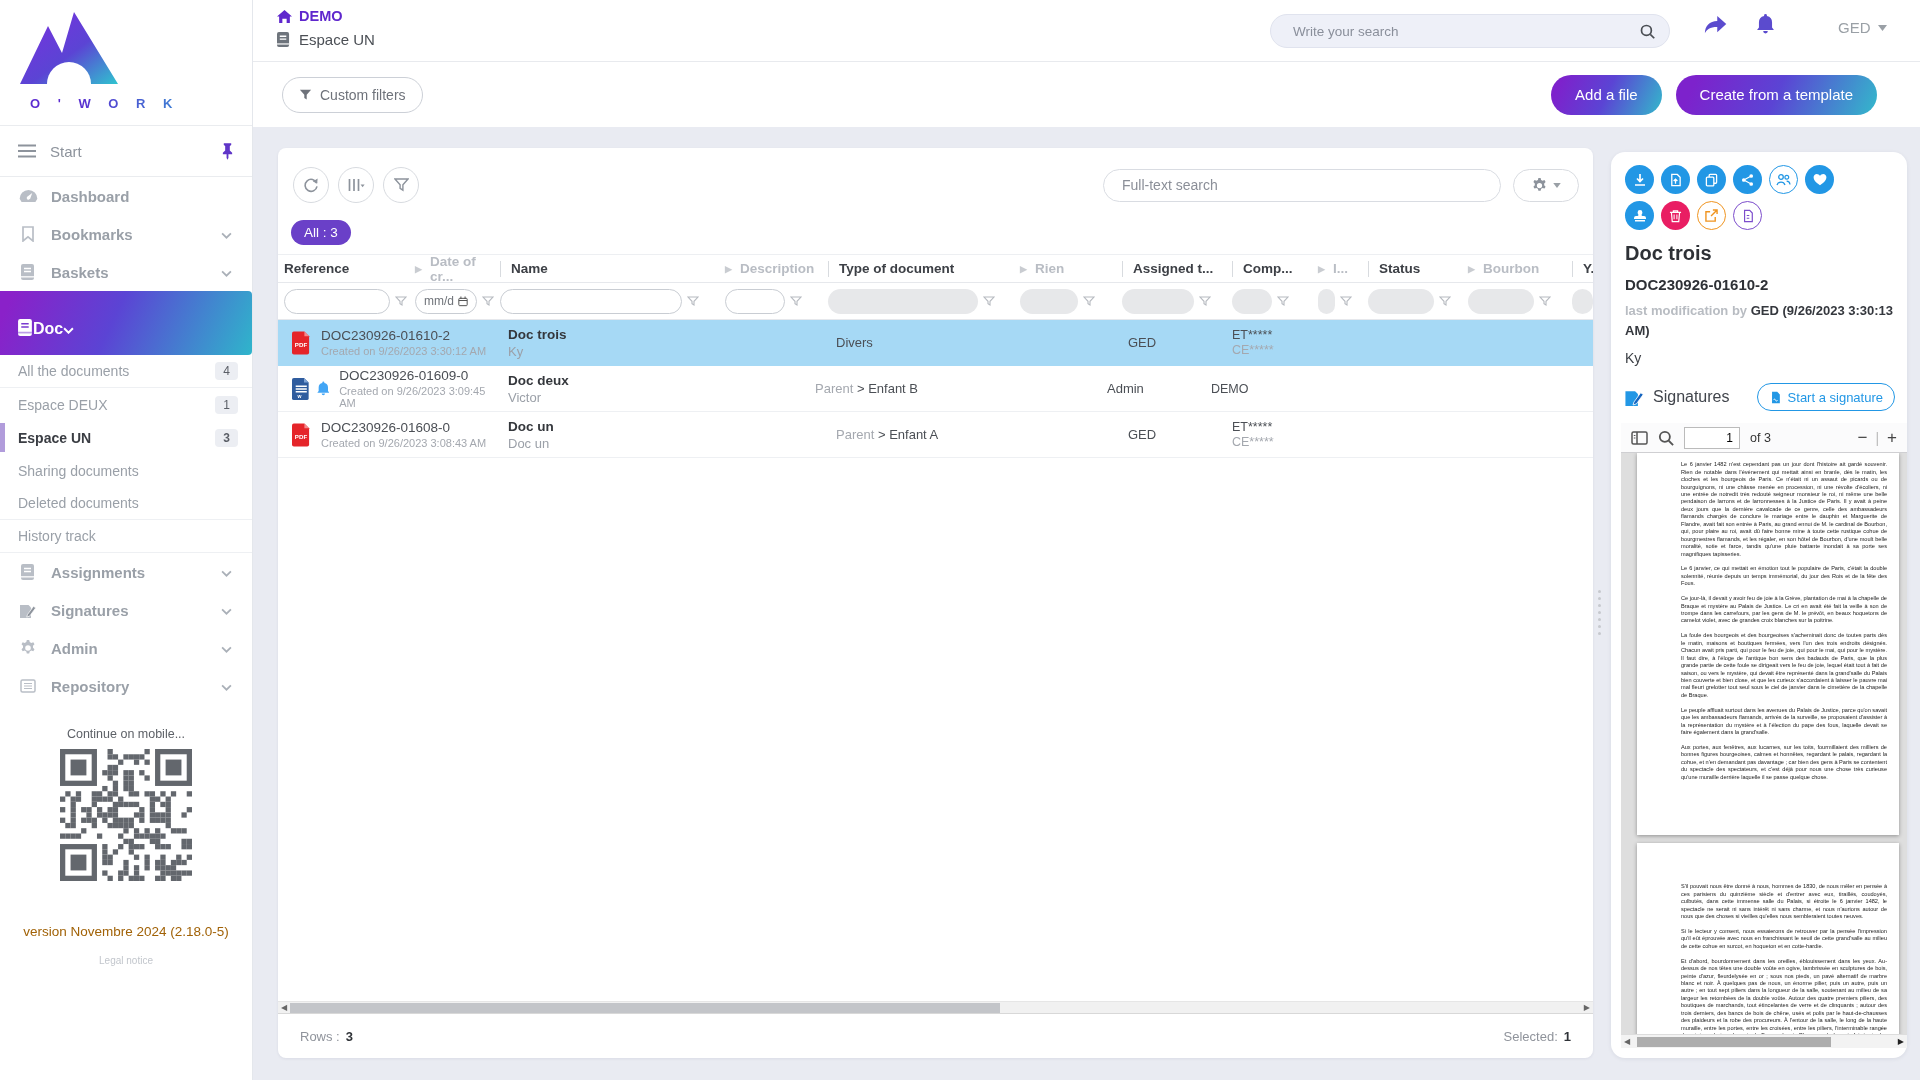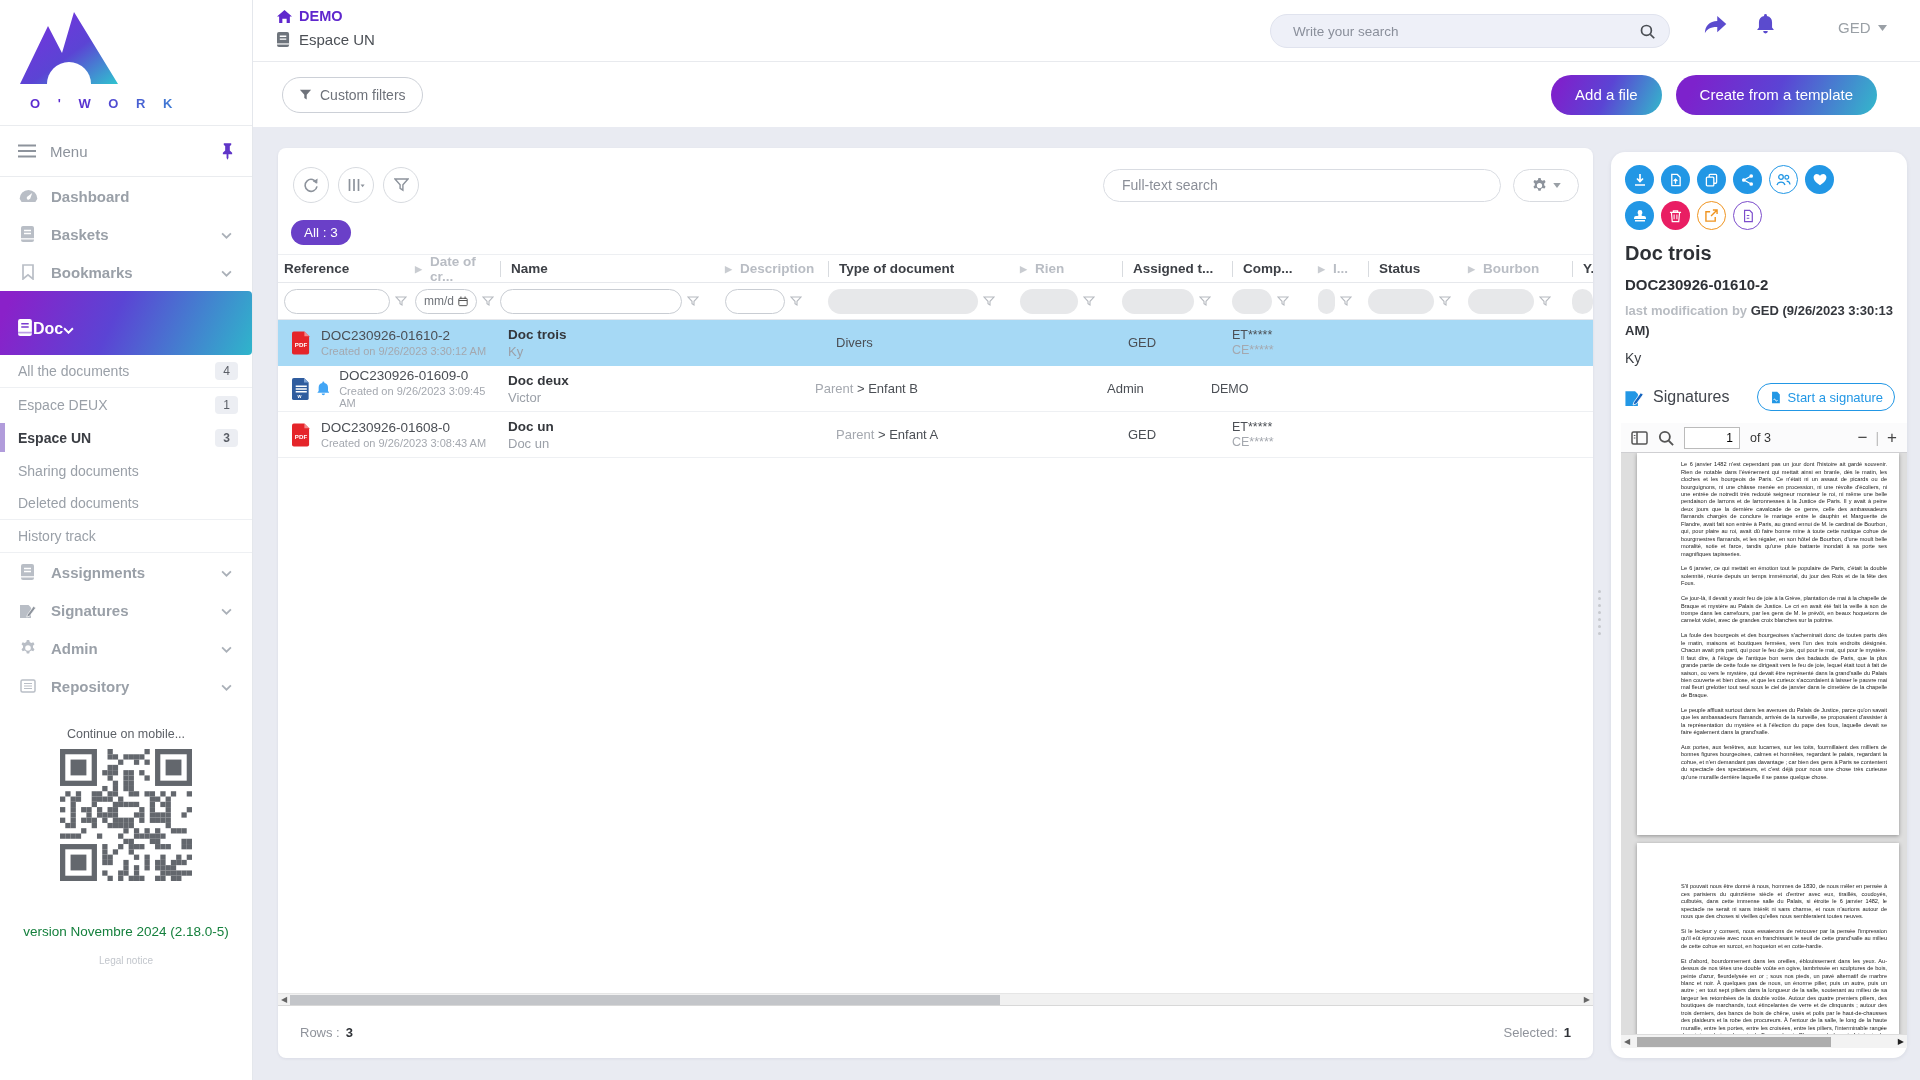--- a/index.html
+++ b/index.html
@@ -21,21 +21,21 @@
   .doc-active{height:64px;display:flex;align-items:center;padding:12px 20px 0 18px;
     background:linear-gradient(115deg,#8a21c9 5%,#5b44d4 45%,#2fb5cb 100%);border-radius:0 4px 4px 0;font-weight:bold;}
   .doc-active .ni-lbl{color:#fff;}
   .child{position:relative;height:33px;display:flex;align-items:center;padding:0 14px 0 18px;font-size:14px;color:#9aa0a8;}
   .child .badge{margin-left:auto;background:#eceef3;color:#5a5e66;font-size:12px;border-radius:4px;padding:2px 8px;line-height:14px;}
   .child.active{color:#3a3d43;font-weight:bold;}
   .child.active::before{content:"";position:absolute;left:0;top:2px;bottom:2px;width:5px;background:#b19cdb;}
   .child.brd{border-bottom:1px solid #eef0f3;}
   .mobile-lbl{margin-top:22px;text-align:center;font-size:12.5px;color:#5d6167;}
   .qr{display:block;margin:8px auto 0;width:132px;height:132px;}
-  .version{position:absolute;top:924px;left:0;width:100%;text-align:center;font-size:13.5px;color:#15803d;}
+  .version{position:absolute;top:924px;left:0;width:100%;text-align:center;font-size:13.5px;color:#a16207;}
   .legal{position:absolute;top:955px;left:0;width:100%;text-align:center;font-size:10px;color:#c2c6cc;}
 
   
   .topbar{position:absolute;left:253px;top:0;width:1667px;height:62px;background:#fff;border-bottom:1px solid #e8eaee;}
   .crumb{position:absolute;left:24px;top:8px;}
   .crumb-r1{display:flex;align-items:center;gap:7px;}
   .crumb-r1 .site{font-size:14.5px;font-weight:bold;color:#5f27cd;}
   .crumb-r2{display:flex;align-items:center;gap:9px;margin-top:7px;}
   .crumb-r2 .space{font-size:15px;color:#4b4f55;}
   .gsearch{position:absolute;left:1017px;top:14px;width:400px;height:34px;background:#eef0f8;border:1px solid #e0e3ee;border-radius:17px;display:flex;align-items:center;padding:0 14px 0 20px;}
@@ -86,21 +86,21 @@
   .nm-main{font-weight:bold;color:#34373c;font-size:13.5px;}
   .nm-sub{color:#9ba0a8;margin-top:2px;}
   .ty-muted{color:#a4a8af;}
   .ty-main{color:#4b4f55;text-align:right;}
   .cp1{color:#4b4f55;}
   .cp2{color:#a4a8af;margin-top:1px;}
   .tc-space{flex:1;}
   .tc-scroll{height:13px;background:#f1f1f1;border-top:1px solid #e6e6e6;border-bottom:1px solid #d8d8d8;position:relative;}
   .tc-scroll .thumb{position:absolute;left:12px;top:1px;height:10px;width:54%;background:#c3c5c9;}
   .sc-arr{position:absolute;top:0;font-size:8px;color:#666;line-height:12px;}
-  .tc-footer{height:52px;display:flex;align-items:center;padding:0 22px;font-size:13px;color:#8f939b;}
+  .tc-footer{height:44px;display:flex;align-items:center;padding:0 22px;font-size:13px;color:#8f939b;}
   .tc-footer b{color:#2f3237;margin-left:6px;}
   .foot-right{margin-left:auto;}
 
   
   .dcard{position:absolute;left:1611px;top:152px;width:296px;height:906px;background:#fff;border-radius:14px;box-shadow:0 1px 4px rgba(25,35,65,.08);padding:13px 12px 10px 14px;display:flex;flex-direction:column;overflow:hidden;}
   .ic-rows{display:flex;flex-wrap:wrap;gap:7px;width:225px;}
   .cbtn{width:29px;height:29px;border-radius:50%;display:flex;align-items:center;justify-content:center;flex:none;}
   .cbtn.blue{background:#2297e5;}
   .cbtn.blue-o{background:#fff;border:1.5px solid #2297e5;}
   .cbtn.pink{background:#e91e63;}
@@ -149,56 +149,56 @@
         <path d="M6 74 L34 16 L48 43 L60 2 L104 74 Z" fill="url(#lg1)"></path>
         <path d="M33 74 a 22 22 0 0 1 44 0 Z" fill="#ffffff"></path>
       </svg>
       <div class="wordmark">O ' W O R K</div>
     </div>
 
     <div class="menu-row">
       <svg width="18" height="14" viewBox="0 0 18 14">
           <path d="M0 1.5h18M0 7h18M0 12.5h18" stroke="#8d939c" stroke-width="2"></path>
         </svg>
-      <span class="lbl">Menu</span>
+      <span class="lbl">Start</span>
       <svg class="pin" width="13" height="17" viewBox="0 0 14 18">
           <path fill="#5f35c8" d="M3 0h8v2l-1.5 1.2v4.6L12 10.4V12H8v4l-1 2-1-2v-4H2v-1.6l2.5-2.6V3.2L3 2z"></path>
         </svg>
     </div>
 
     <div class="nav-item">
       <span class="ni-ic">
         <svg width="19" height="14" viewBox="0 0 20 15">
             <path fill="#b9bec6" d="M10 1a9.5 9.5 0 0 0-9.5 9.5L2.6 14h14.8l2.1-3.5A9.5 9.5 0 0 0 10 1zm1.2 9.8a1.8 1.8 0 1 1-2.6-2.5L14 4.4l-2.2 6a1.8 1.8 0 0 1-.6.4z"></path>
           </svg>
       </span>
       <span class="ni-lbl">Dashboard</span>
+    </div>
+
+    <div class="nav-item">
+      <span class="ni-ic">
+        <svg width="12" height="16" viewBox="0 0 12 16">
+            <path d="M1 1h10v14l-5-4.2L1 15z" fill="none" stroke="#b9bec6" stroke-width="1.7"></path>
+          </svg>
+      </span>
+      <span class="ni-lbl">Bookmarks</span>
+      <span class="chev"><svg width="11" height="7" viewBox="0 0 10 6">
+            <path d="M1 1l4 4 4-4" stroke="#aab0b8" stroke-width="1.6" fill="none"></path>
+          </svg></span>
     </div>
 
     <div class="nav-item">
       <span class="ni-ic">
         <svg width="14" height="16" viewBox="0 0 14 16">
             <rect x="0" y="0" width="13" height="16" rx="2" fill="#b9bec6"></rect>
             <path d="M3 4.5h7M3 7.5h7" stroke="#fff" stroke-width="1.4"></path>
             <rect x="0" y="12" width="13" height="1.6" fill="#fff" opacity=".8"></rect>
           </svg>
       </span>
       <span class="ni-lbl">Baskets</span>
-      <span class="chev"><svg width="11" height="7" viewBox="0 0 10 6">
-            <path d="M1 1l4 4 4-4" stroke="#aab0b8" stroke-width="1.6" fill="none"></path>
-          </svg></span>
-    </div>
-
-    <div class="nav-item">
-      <span class="ni-ic">
-        <svg width="12" height="16" viewBox="0 0 12 16">
-            <path d="M1 1h10v14l-5-4.2L1 15z" fill="none" stroke="#b9bec6" stroke-width="1.7"></path>
-          </svg>
-      </span>
-      <span class="ni-lbl">Bookmarks</span>
       <span class="chev"><svg width="11" height="7" viewBox="0 0 10 6">
             <path d="M1 1l4 4 4-4" stroke="#aab0b8" stroke-width="1.6" fill="none"></path>
           </svg></span>
     </div>
 
     <div class="doc-active">
       <span class="ni-ic">
         <svg width="15" height="17" viewBox="0 0 14 16">
             <rect x="0" y="0" width="13" height="16" rx="2" fill="#fff"></rect>
             <path d="M3 4.5h7M3 7.5h7" stroke="#7a3bd0" stroke-width="1.4"></path>

